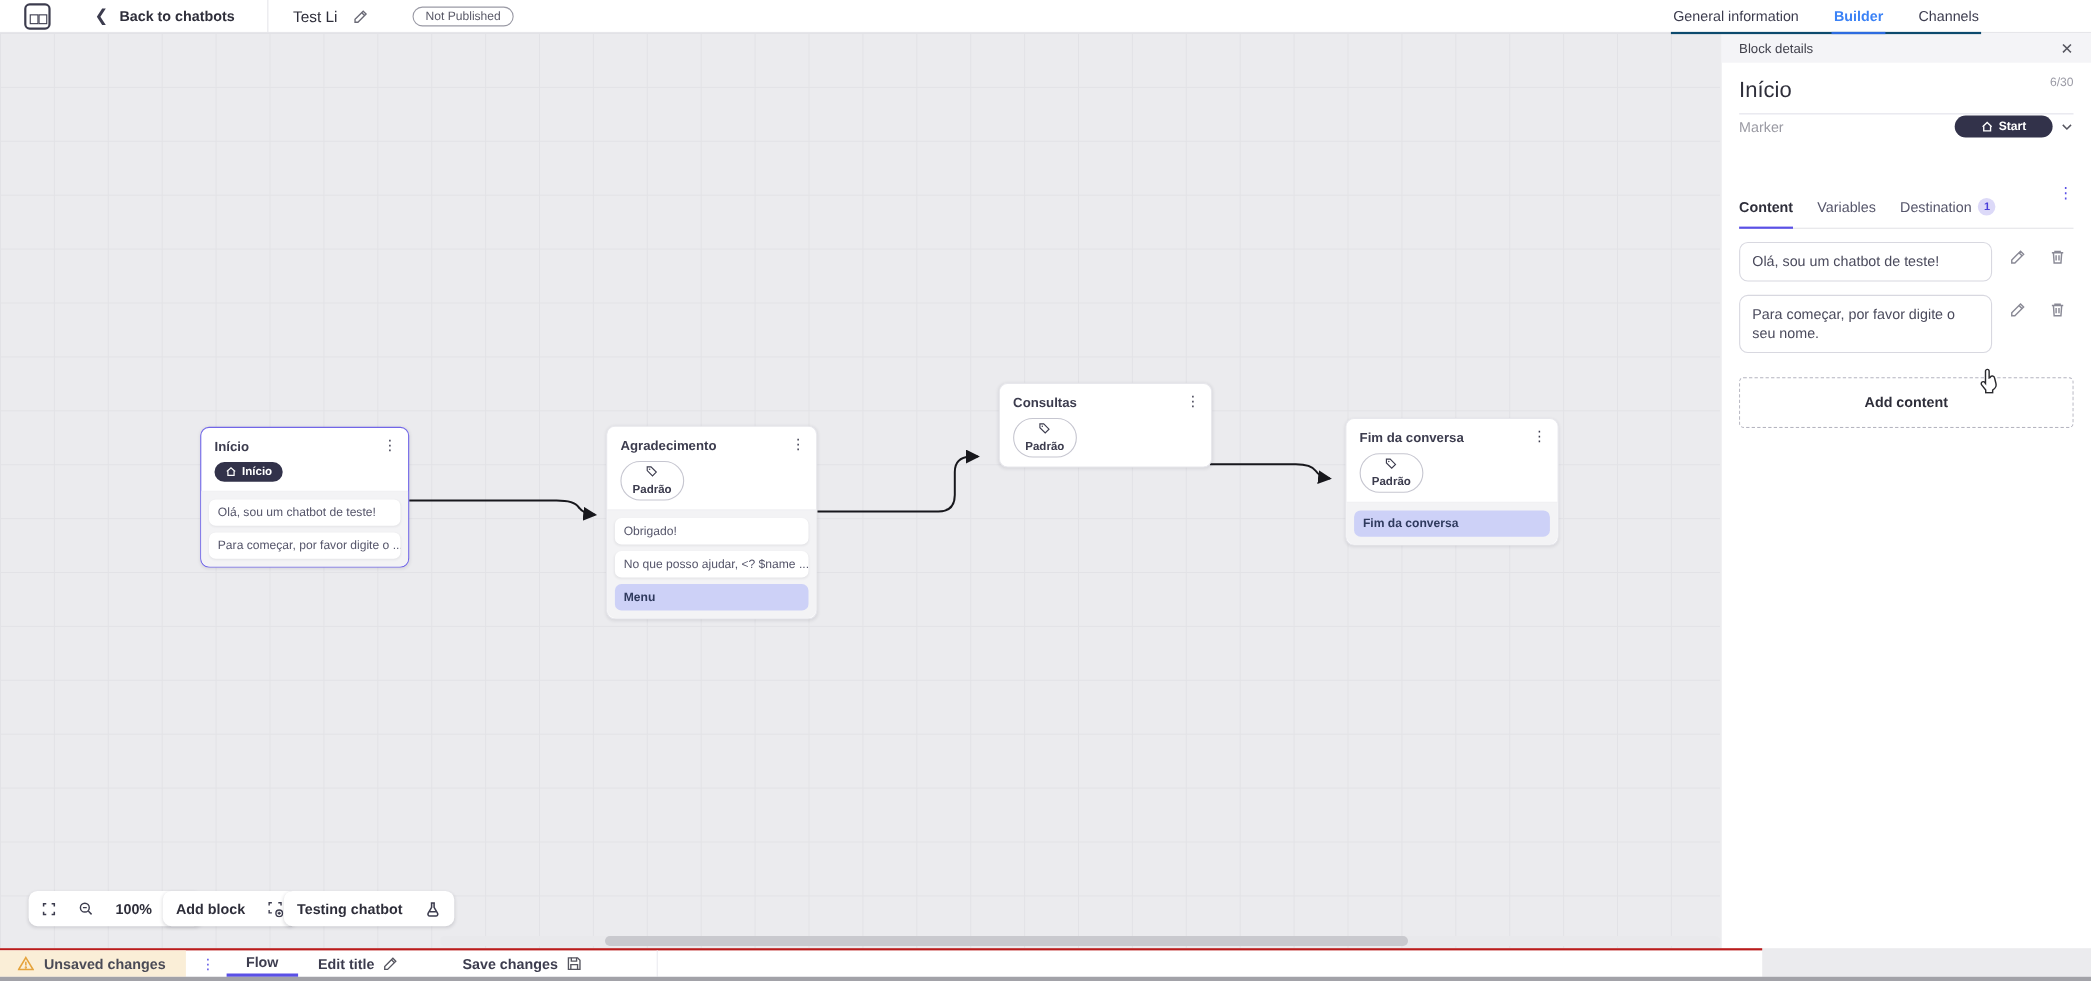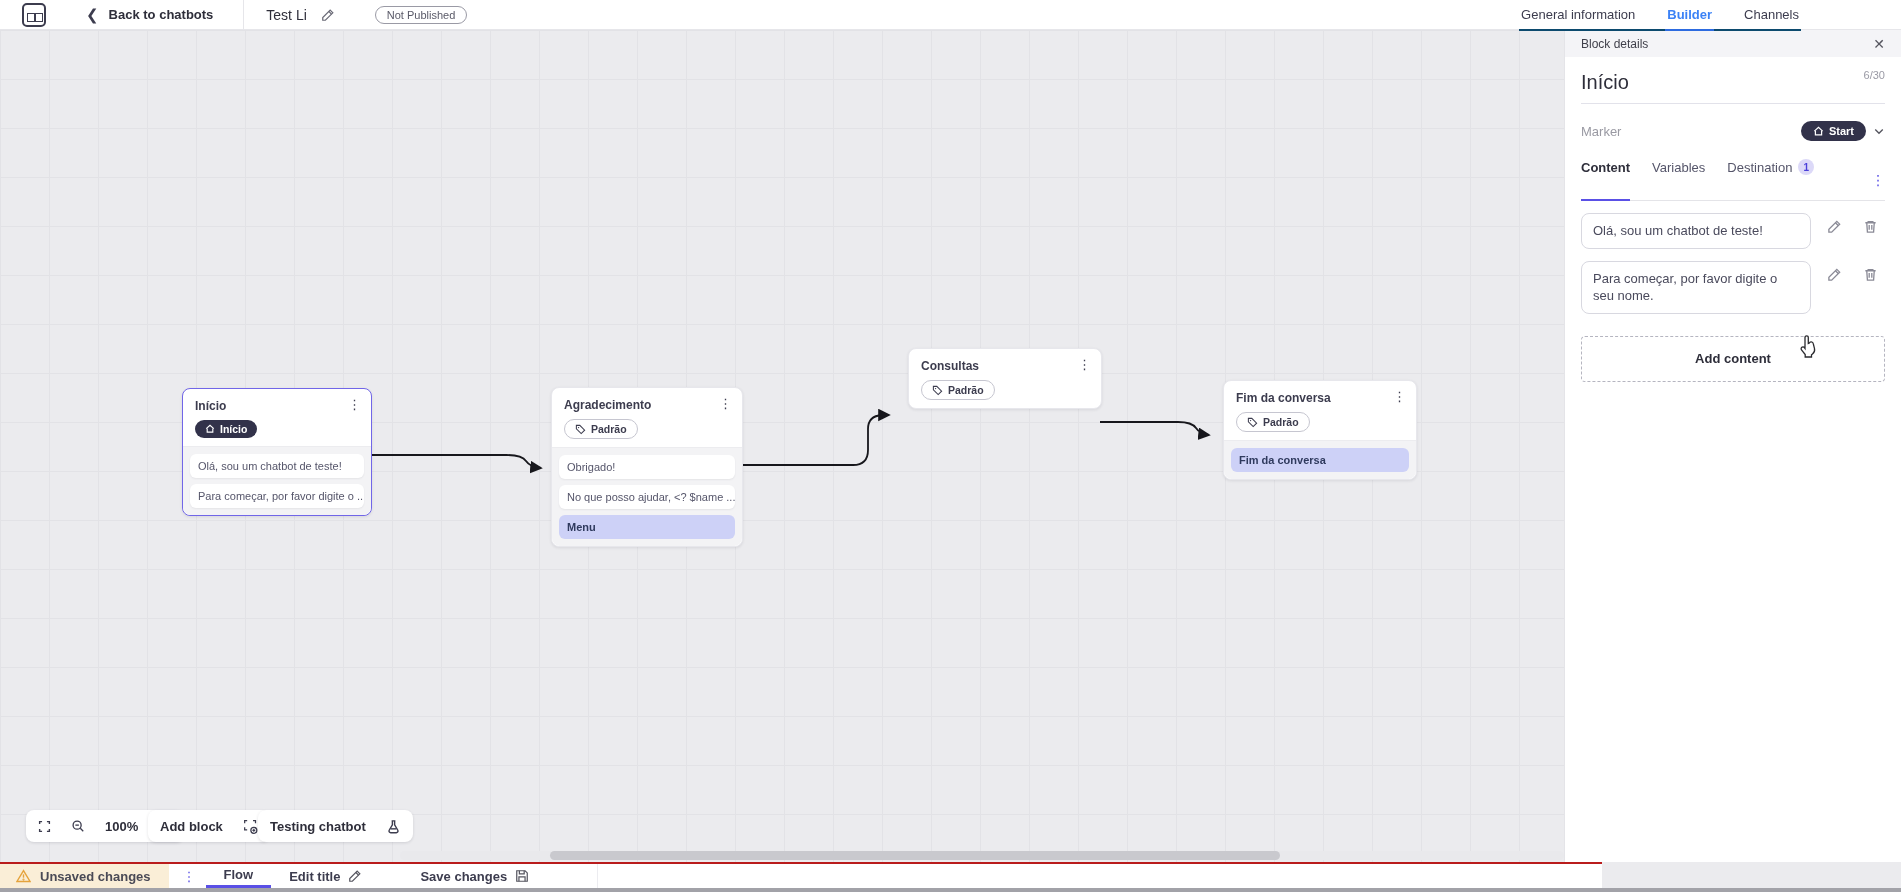--- a/index.html
+++ b/index.html
@@ -40,21 +40,21 @@
   .block { position:absolute; background:#fff; border-radius:8px; border:1px solid #e7e7ec;
     box-shadow:0 1px 3px rgba(40,40,60,.10); font-size:11px; cursor:grab; }
   .block.selected { border:1.5px solid #7166e8; }
   .block-head { padding:10px 12px 8px; position:relative; }
   .block-title { font-size:12px; font-weight:700; color:#3c3c4e; }
   .block-dots { position:absolute; right:10px; top:9px; color:#3c3c4e; font-size:13px; letter-spacing:0;
     cursor:pointer; line-height:1.1; }
   .pill { display:inline-flex; align-items:center; gap:5px; border-radius:999px; padding:3px 10px;
     font-size:10.5px; font-weight:700; margin-top:7px; }
   .pill.dark { background:#32324a; color:#fff; }
-  .pill.light { background:#fff; border:1px solid #c6c6d0; color:#3c3c4e; }
+  .pill.light { background:#fff; border:1px solid #c6c6d0; color:#3c3c4e;flex-direction:column; }
   .block-body { background:#f3f3f5; border-top:1px solid #ececef; border-radius:0 0 8px 8px;
     padding:7px; display:flex; flex-direction:column; gap:6px; }
   .row { border-radius:6px; padding:6px 8px; white-space:nowrap; overflow:hidden; text-overflow:clip; }
   .row.msg { background:#fff; color:#55556a; box-shadow:0 1px 2px rgba(40,40,60,.07); }
   .row.action { background:#cdd1f7; color:#2f3a5e; font-weight:700; }
 
   
   .ctrl { position:absolute; background:#fff; border-radius:8px; box-shadow:0 1px 3px rgba(40,40,60,.14);
     height:32px; display:flex; align-items:center; gap:20px; padding:0 12px; font-size:13px; font-weight:700;
     color:#2e2e3a; cursor:pointer; }
@@ -72,30 +72,30 @@
   
   .panel { position:absolute; top:30px; left:1564px; width:337px; height:832px; background:#fff;
     border-left:1px solid #e4e4e8; z-index:35; }
   .panel-head { height:27px; background:#f4f4f7; display:flex; align-items:center; padding:0 16px;
     font-size:12px; color:#3f3f4a; }
   .panel-close { margin-left:auto; font-size:14px; color:#55555f; cursor:pointer; }
   .panel-body { padding:14px 16px 0; }
   .name-row { position:relative; border-bottom:1px solid #e2e2ea; padding-bottom:9px; }
   .name-input { font-size:20px; color:#2e2e3a; outline:none; cursor:text; }
   .name-counter { position:absolute; right:0; top:-2px; font-size:11px; color:#9a9aa5; }
-  .marker-row { display:flex; align-items:center; margin-top:17px; }
+  .marker-row { display:flex; align-items:center; margin-top:1px; }
   .marker-label { font-size:13px; color:#9a9aa3; }
   .marker-right { margin-left:auto; display:flex; align-items:center; gap:7px; cursor:pointer; }
-  .start-pill { background:#32324a; color:#fff; border-radius:999px; padding:4px 12px; font-size:11px;
+  .start-pill { background:#32324a; color:#fff; border-radius:999px; padding:4px 24px; font-size:11px;
     font-weight:700; display:inline-flex; align-items:center; gap:5px; }
   .chev-down { color:#55555f; display:inline-flex; }
   .panel-tabs { display:flex; align-items:center; gap:22px; margin-top:18px; border-bottom:1px solid #e4e4e8;
     padding-bottom:0; }
-  .panel-tab { font-size:13px; color:#55556a; padding-bottom:24px; border-bottom:2px solid transparent;
-    margin-bottom:-1px; cursor:pointer; display:flex; align-items:center; gap:6px; }
+  .panel-tab { font-size:13px; color:#55556a; padding-bottom:10px; border-bottom:2px solid transparent;
+    margin-bottom:-1px; cursor:pointer; display:flex; align-items:center; gap:6px;margin-top:37px; }
   .panel-tab.active { color:#2e2e3a; font-weight:700; border-bottom-color:#5a50e6; }
   .tab-badge { width:16px; height:16px; border-radius:50%; background:#dcd9f8; color:#4a3fd9;
     font-size:10px; font-weight:700; display:flex; align-items:center; justify-content:center; }
   .panel-tab-dots { margin-left:auto; color:#5a50e6; font-size:14px; cursor:pointer; line-height:1; }
   .content-row { display:flex; align-items:flex-start; gap:0; margin-top:12px; }
   .content-box { width:230px; border:1px solid #d8d8e0; border-radius:8px; padding:8px 11px;
     font-size:13px; line-height:1.35; color:#4a4a5c; background:#fff; cursor:text; }
   .row-icons { display:flex; gap:21px; margin-left:16px; margin-top:6px; }
   .row-icons .aicon { color:#8a8a96; cursor:pointer; display:inline-flex; }
   .add-content { margin-top:22px; border:1px dashed #b5b5c0; border-radius:4px; height:46px;

